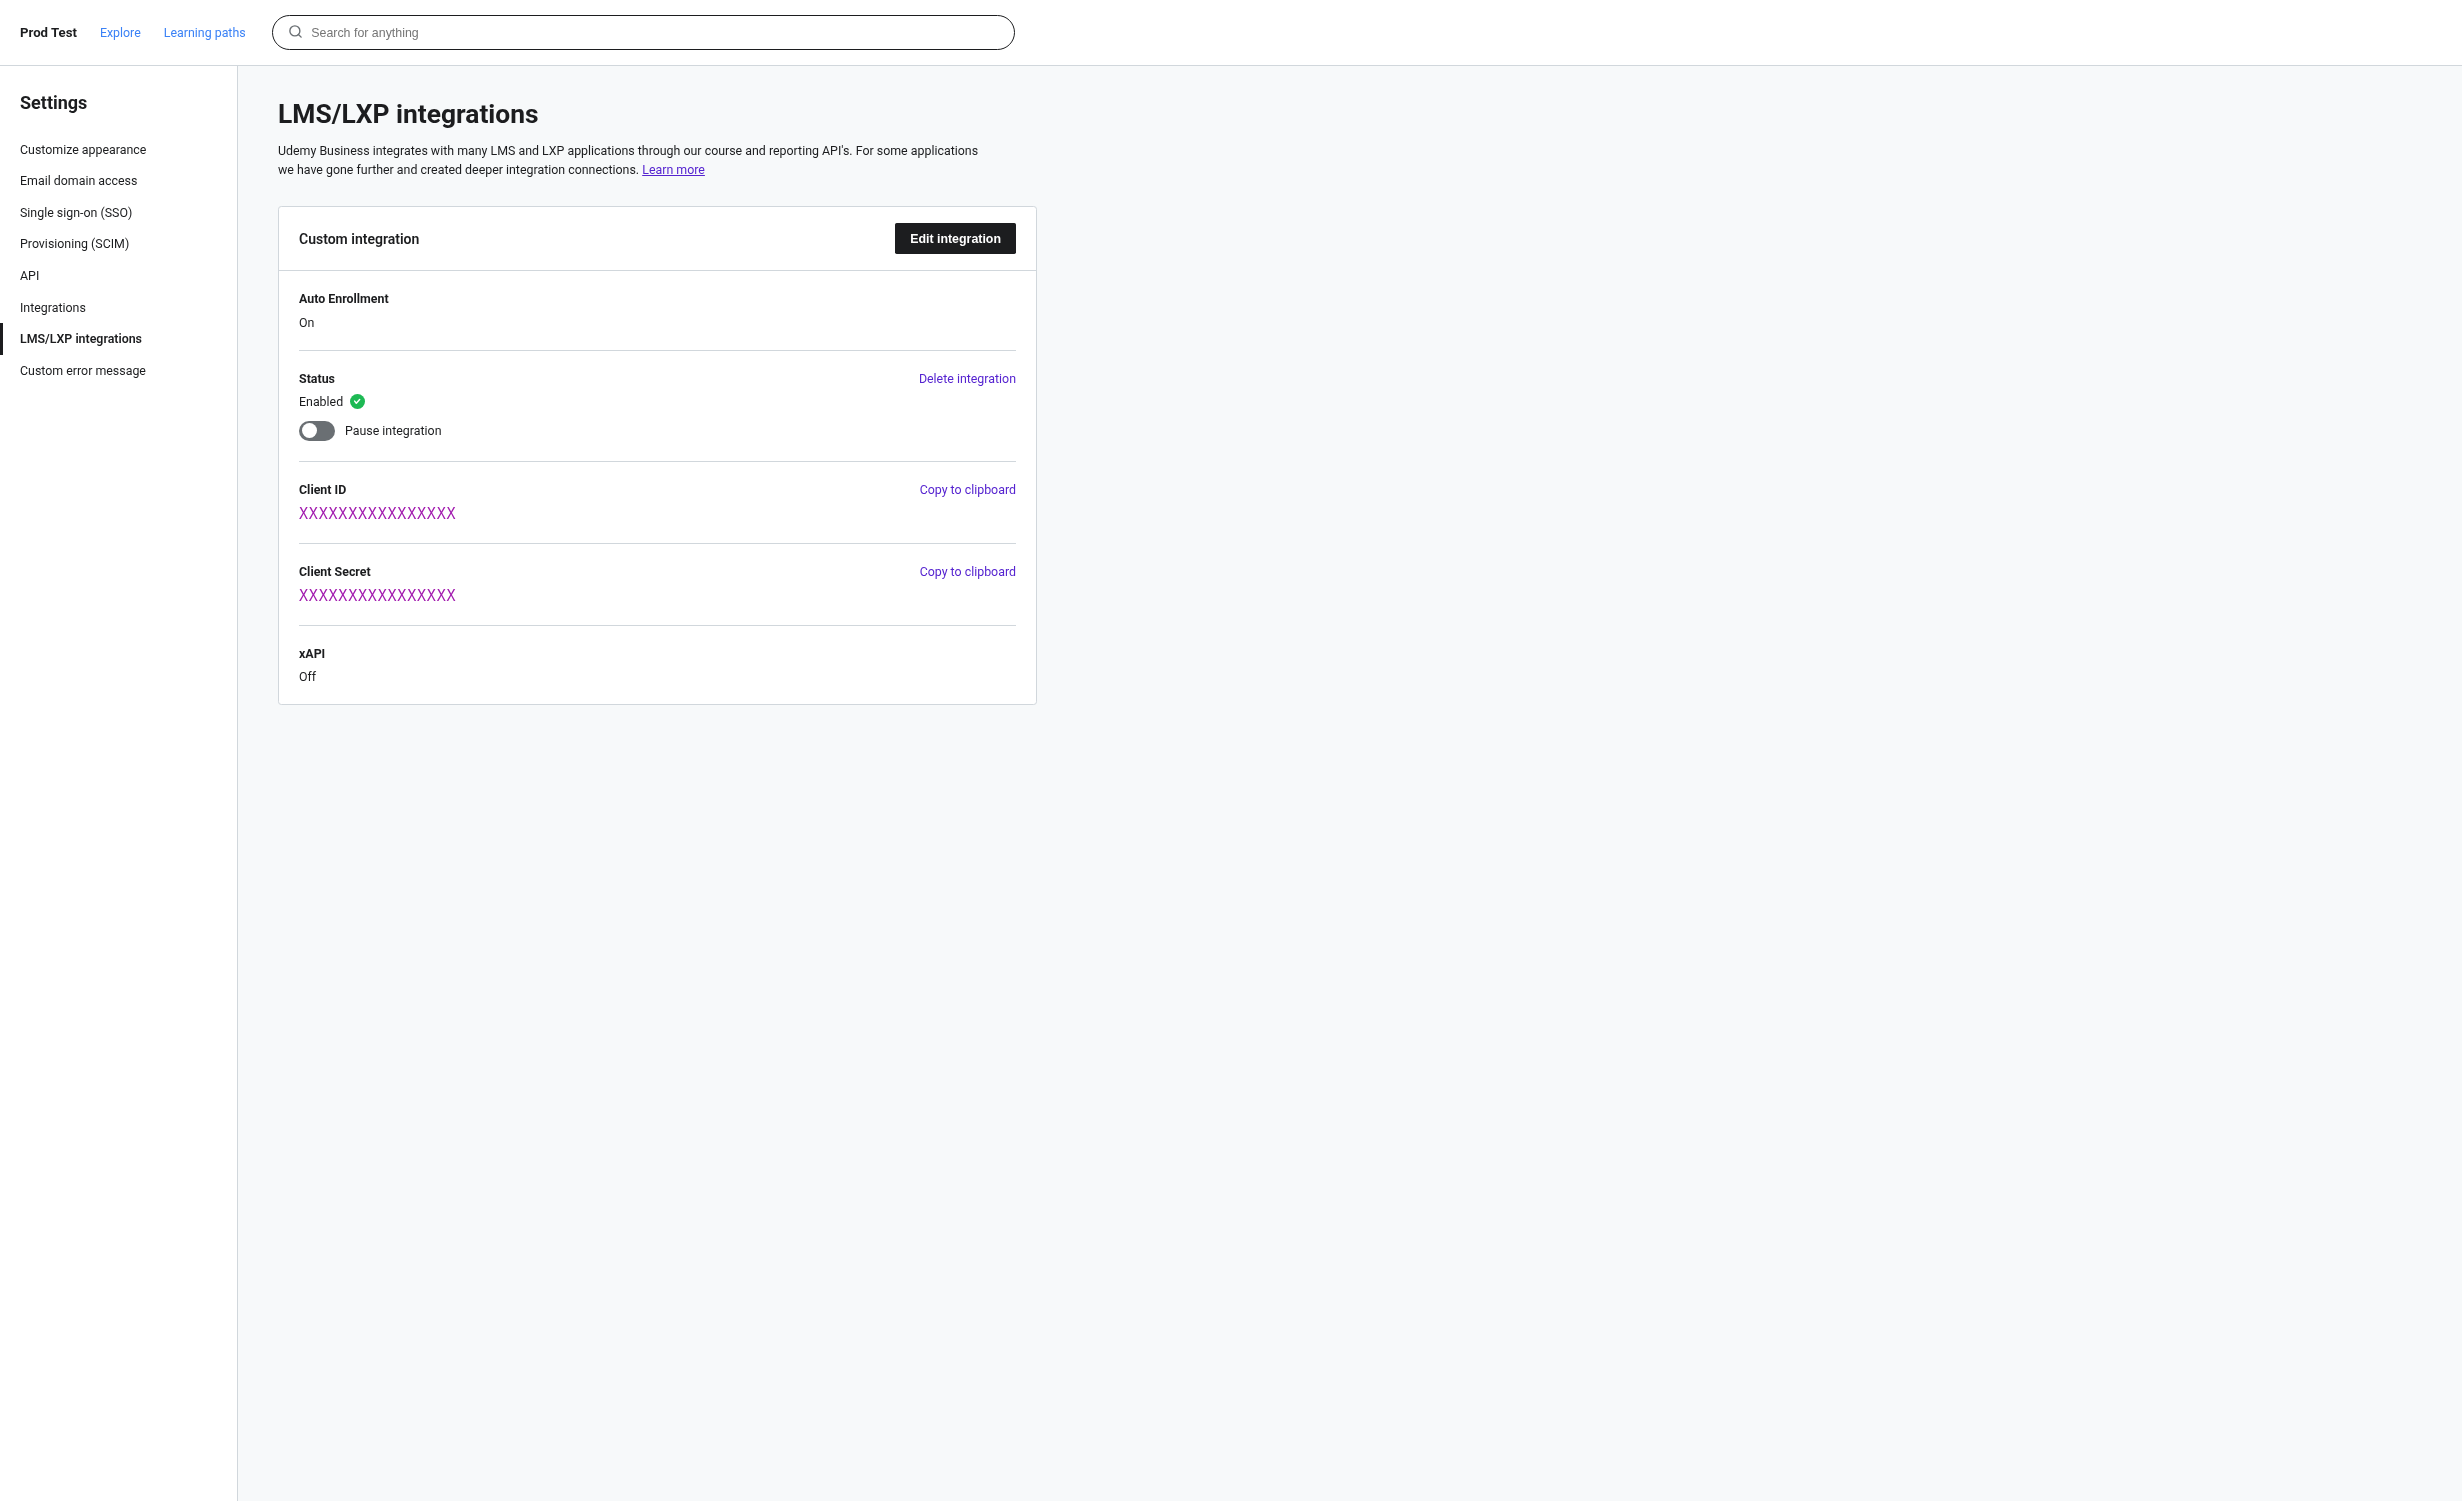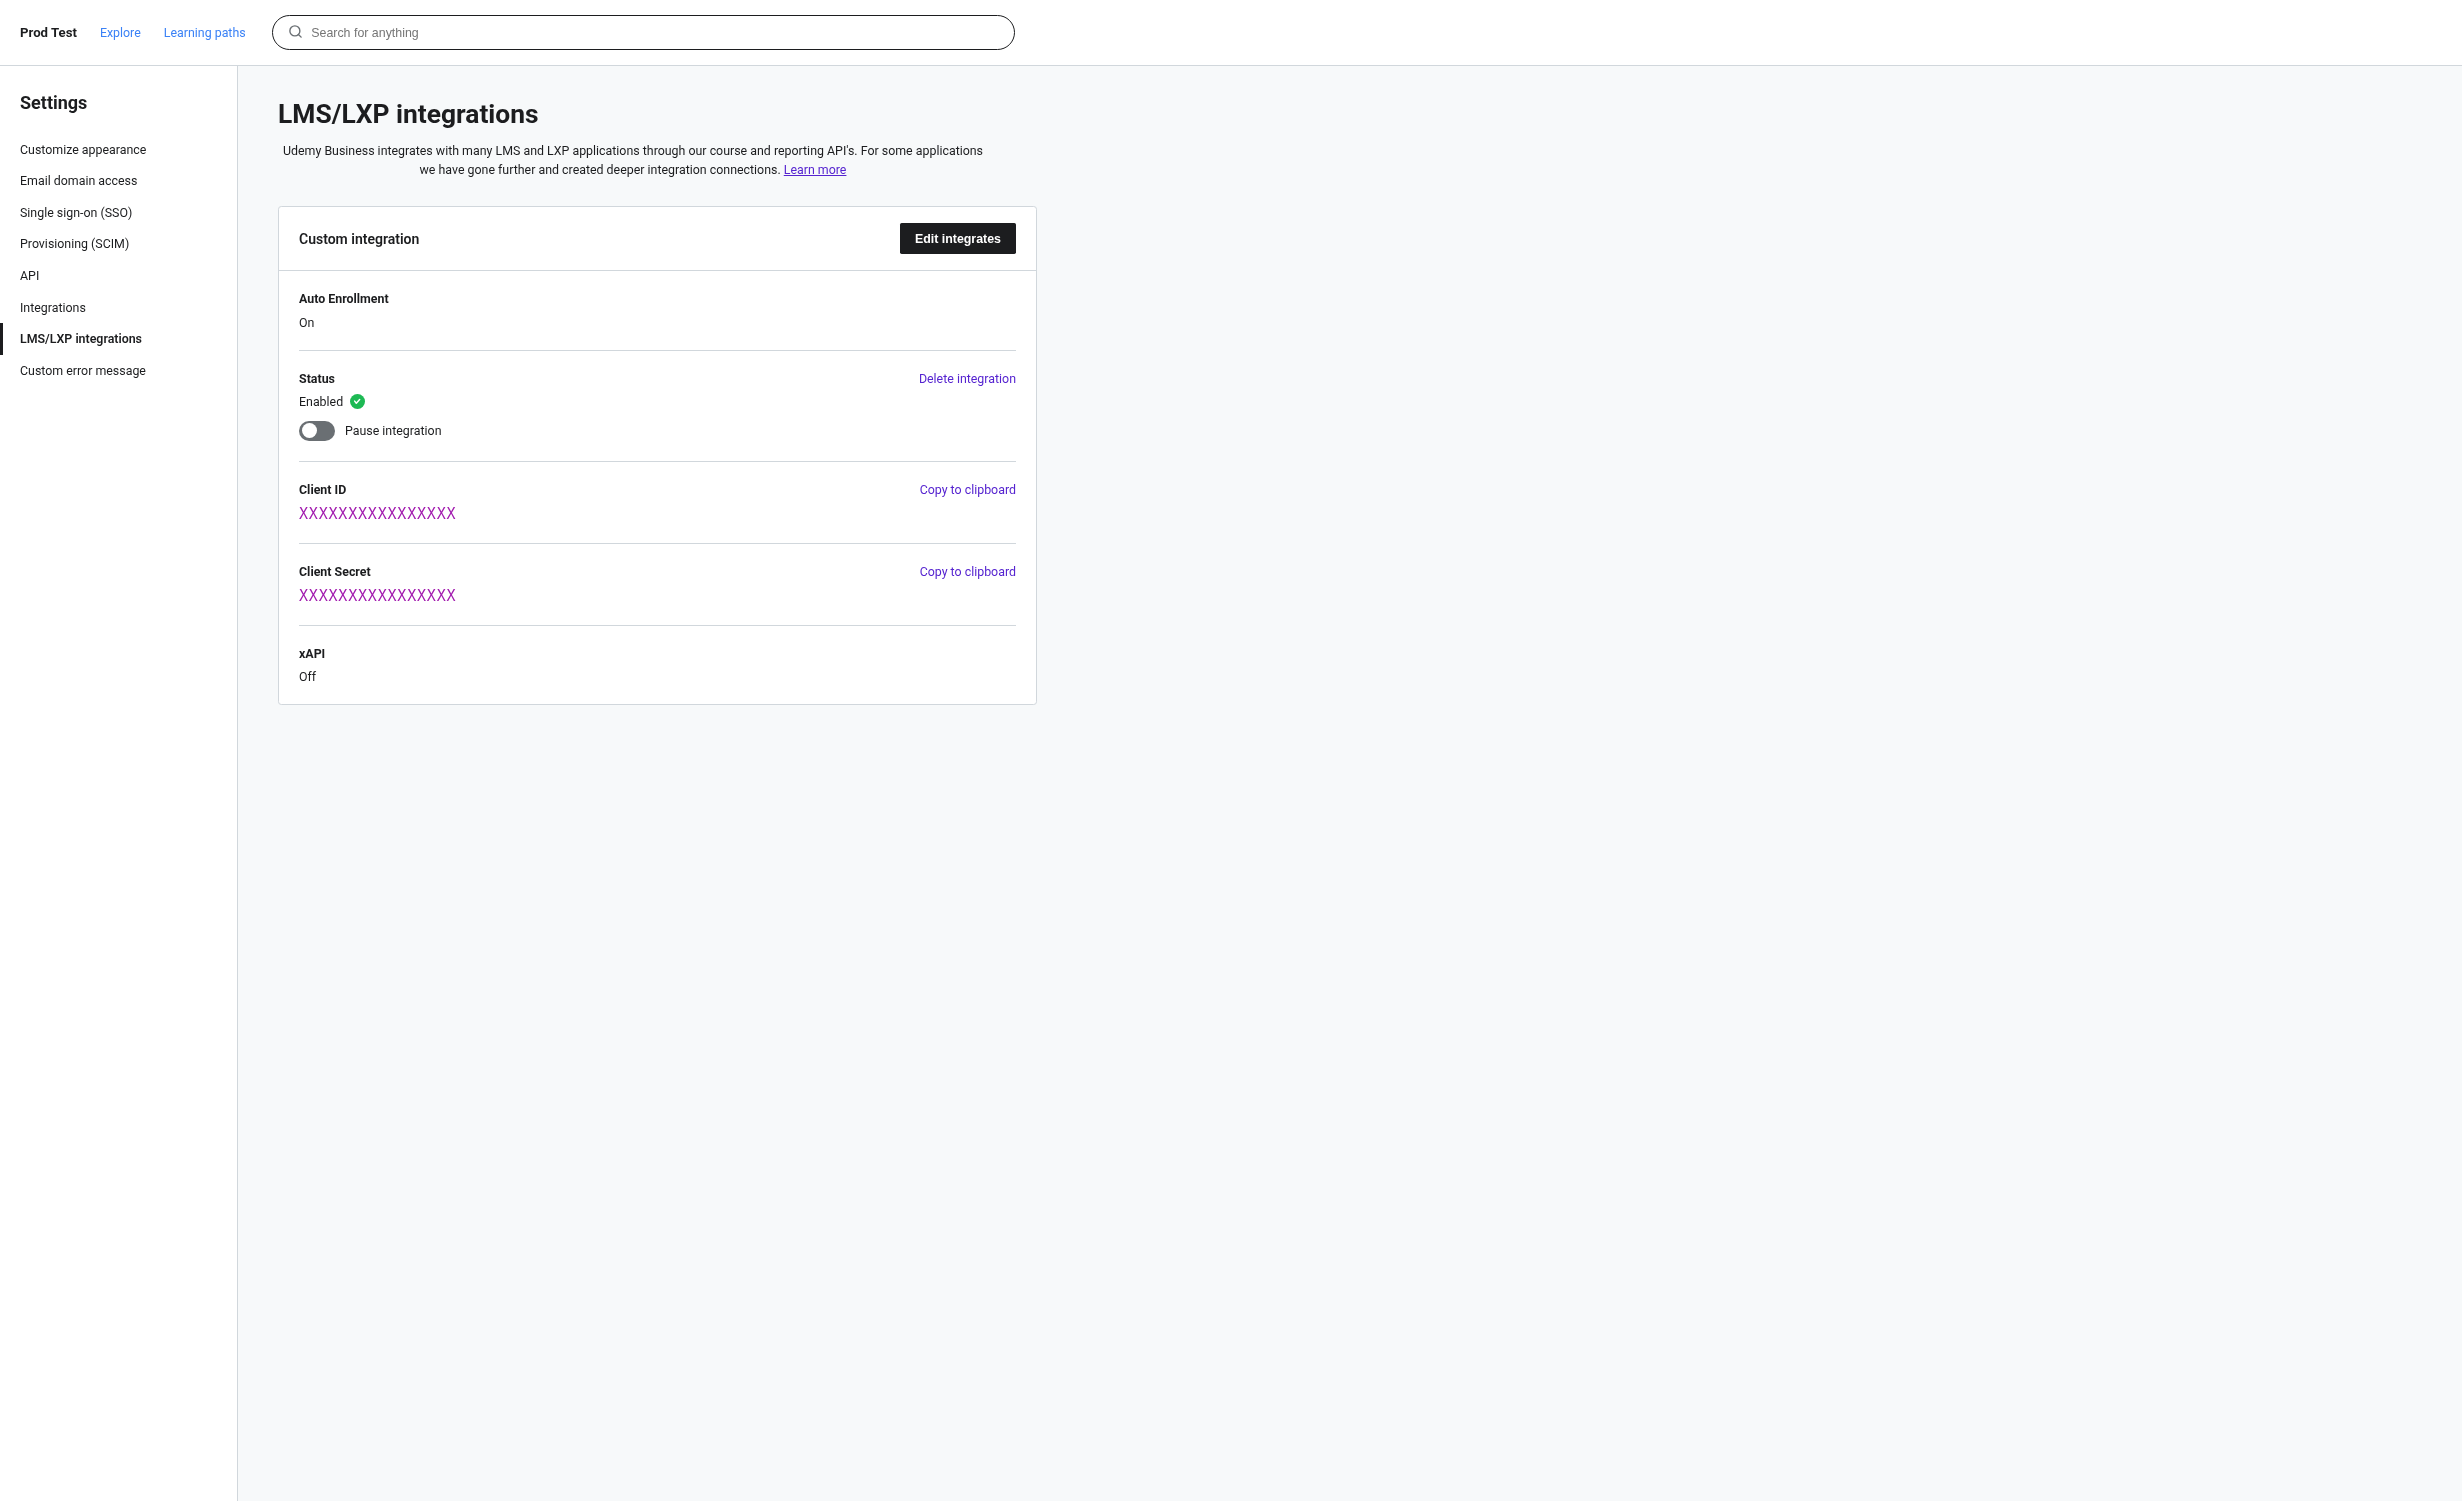--- a/index.html
+++ b/index.html
@@ -101,21 +101,20 @@
       font-size: 26.4px;
       font-weight: 700;
       margin-bottom: 13.2px;
     }
     .page-desc {
       font-size: 12.4px;
       color: #1c1d1f;
       line-height: 1.5;
       margin-bottom: 26.4px;
       max-width: 710px;
-      text-align: center;
     }
     .page-desc a {
       color: #5624d0;
       text-decoration: underline;
       cursor: pointer;
     }
 
     
     .card {
       background: #fff;
@@ -271,21 +270,21 @@
     <h1 class="page-title">LMS/LXP integrations</h1>
     <p class="page-desc">
       <span>Udemy Business integrates with many LMS and LXP applications through our course and reporting API's. For some applications we have gone further and created deeper integration connections.</span>
       <span> </span>
       <a>Learn more</a>
     </p>
 
     <div class="card">
       <div class="card-header">
         <span class="card-title">Custom integration</span>
-        <button class="btn-edit">Edit integrates</button>
+        <button class="btn-edit">Edit integration</button>
       </div>
       <div class="card-body" id="card-body">
           <div class="card-section">
             <div class="section-label">Auto Enrollment</div>
             <div class="section-value">On</div>
           </div>
           <div class="card-section">
             <div class="section-label">Status</div>
             <div class="status-row">
               <span class="section-value">Enabled</span>

